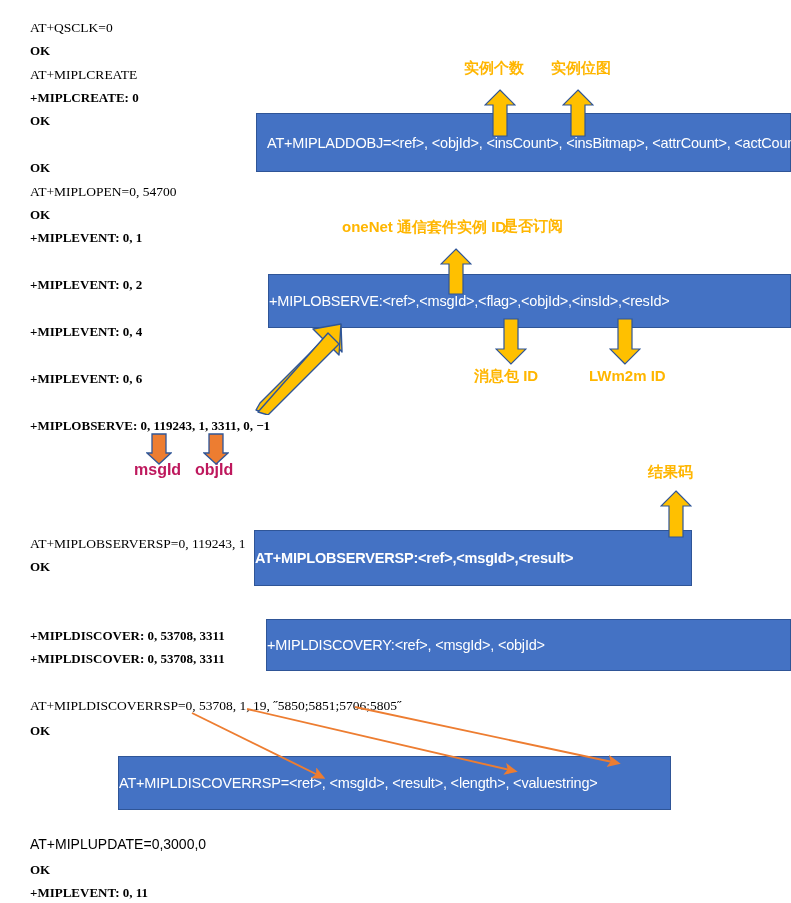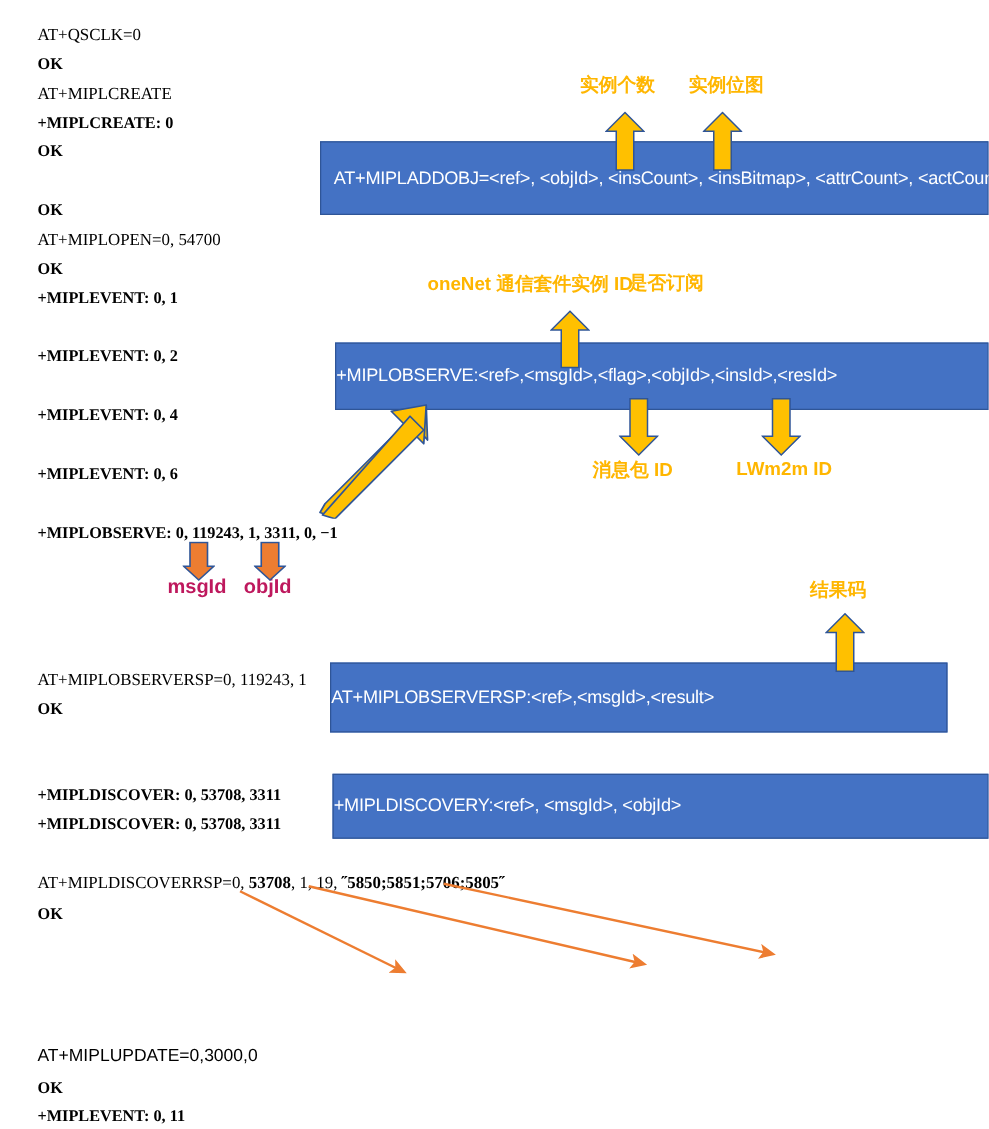--- a/index.html
+++ b/index.html
@@ -31,21 +31,21 @@
   }
   .log.sans {
     font-family: "Liberation Sans", sans-serif;
     font-size: 14px;
   }
   .hl-red {
     color: #ff0000;
     font-weight: bold;
   }
   .hl-black-bold {
-    font-weight: bold;
+    font-weight: normal;
   }
 
   
   .bluebox {
     position: absolute;
     background: #4472c4;
     border: 1.5px solid #2f5597;
     box-sizing: border-box;
     display: flex;
     align-items: center;
@@ -92,28 +92,31 @@
 <div id="page">
 
   <div class="bluebox left" style="left:256px; top:113px; width:535px; height:59px;">
     <span>AT+MIPLADDOBJ=&lt;ref&gt;, &lt;objId&gt;, &lt;insCount&gt;, &lt;insBitmap&gt;, &lt;attrCount&gt;, &lt;actCount&gt;</span>
   </div>
 
   <div class="bluebox" style="left:268px; top:274px; width:523px; height:54px;">
     <span>+MIPLOBSERVE:&lt;ref&gt;,&lt;msgId&gt;,&lt;flag&gt;,&lt;objId&gt;,&lt;insId&gt;,&lt;resId&gt;</span>
   </div>
 
-  <div class="bluebox" style="left:264px; top:530px; width:494px; height:56px;">
+  <div class="bluebox" style="left:254px; top:530px; width:438px; height:56px;font-weight:bold;">
     <span>AT+MIPLOBSERVERSP:&lt;ref&gt;,&lt;msgId&gt;,&lt;result&gt;</span>
   </div>
 
   <div class="bluebox" style="left:266px; top:619px; width:525px; height:52px;">
     <span>+MIPLDISCOVERY:&lt;ref&gt;, &lt;msgId&gt;, &lt;objId&gt;</span>
   </div>
 
+  <div class="bluebox" style="left:118px; top:756px; width:553px; height:54px;">
+    <span>AT+MIPLDISCOVERRSP=&lt;ref&gt;, &lt;msgId&gt;, &lt;result&gt;, &lt;length&gt;, &lt;valuestring&gt;</span>
+  </div>
 
   <div class="log" style="left:30px; top:20px;">
     <span>AT+QSCLK=0</span></div>
   <div class="log bold" style="left:30px; top:43px;">
     <span>OK</span></div>
   <div class="log" style="left:30px; top:67px;">
     <span>AT+MIPLCREATE</span></div>
   <div class="log bold" style="left:30px; top:90px;">
     <span>+MIPLCREATE:  0</span></div>
   <div class="log bold" style="left:30px; top:113px;">

